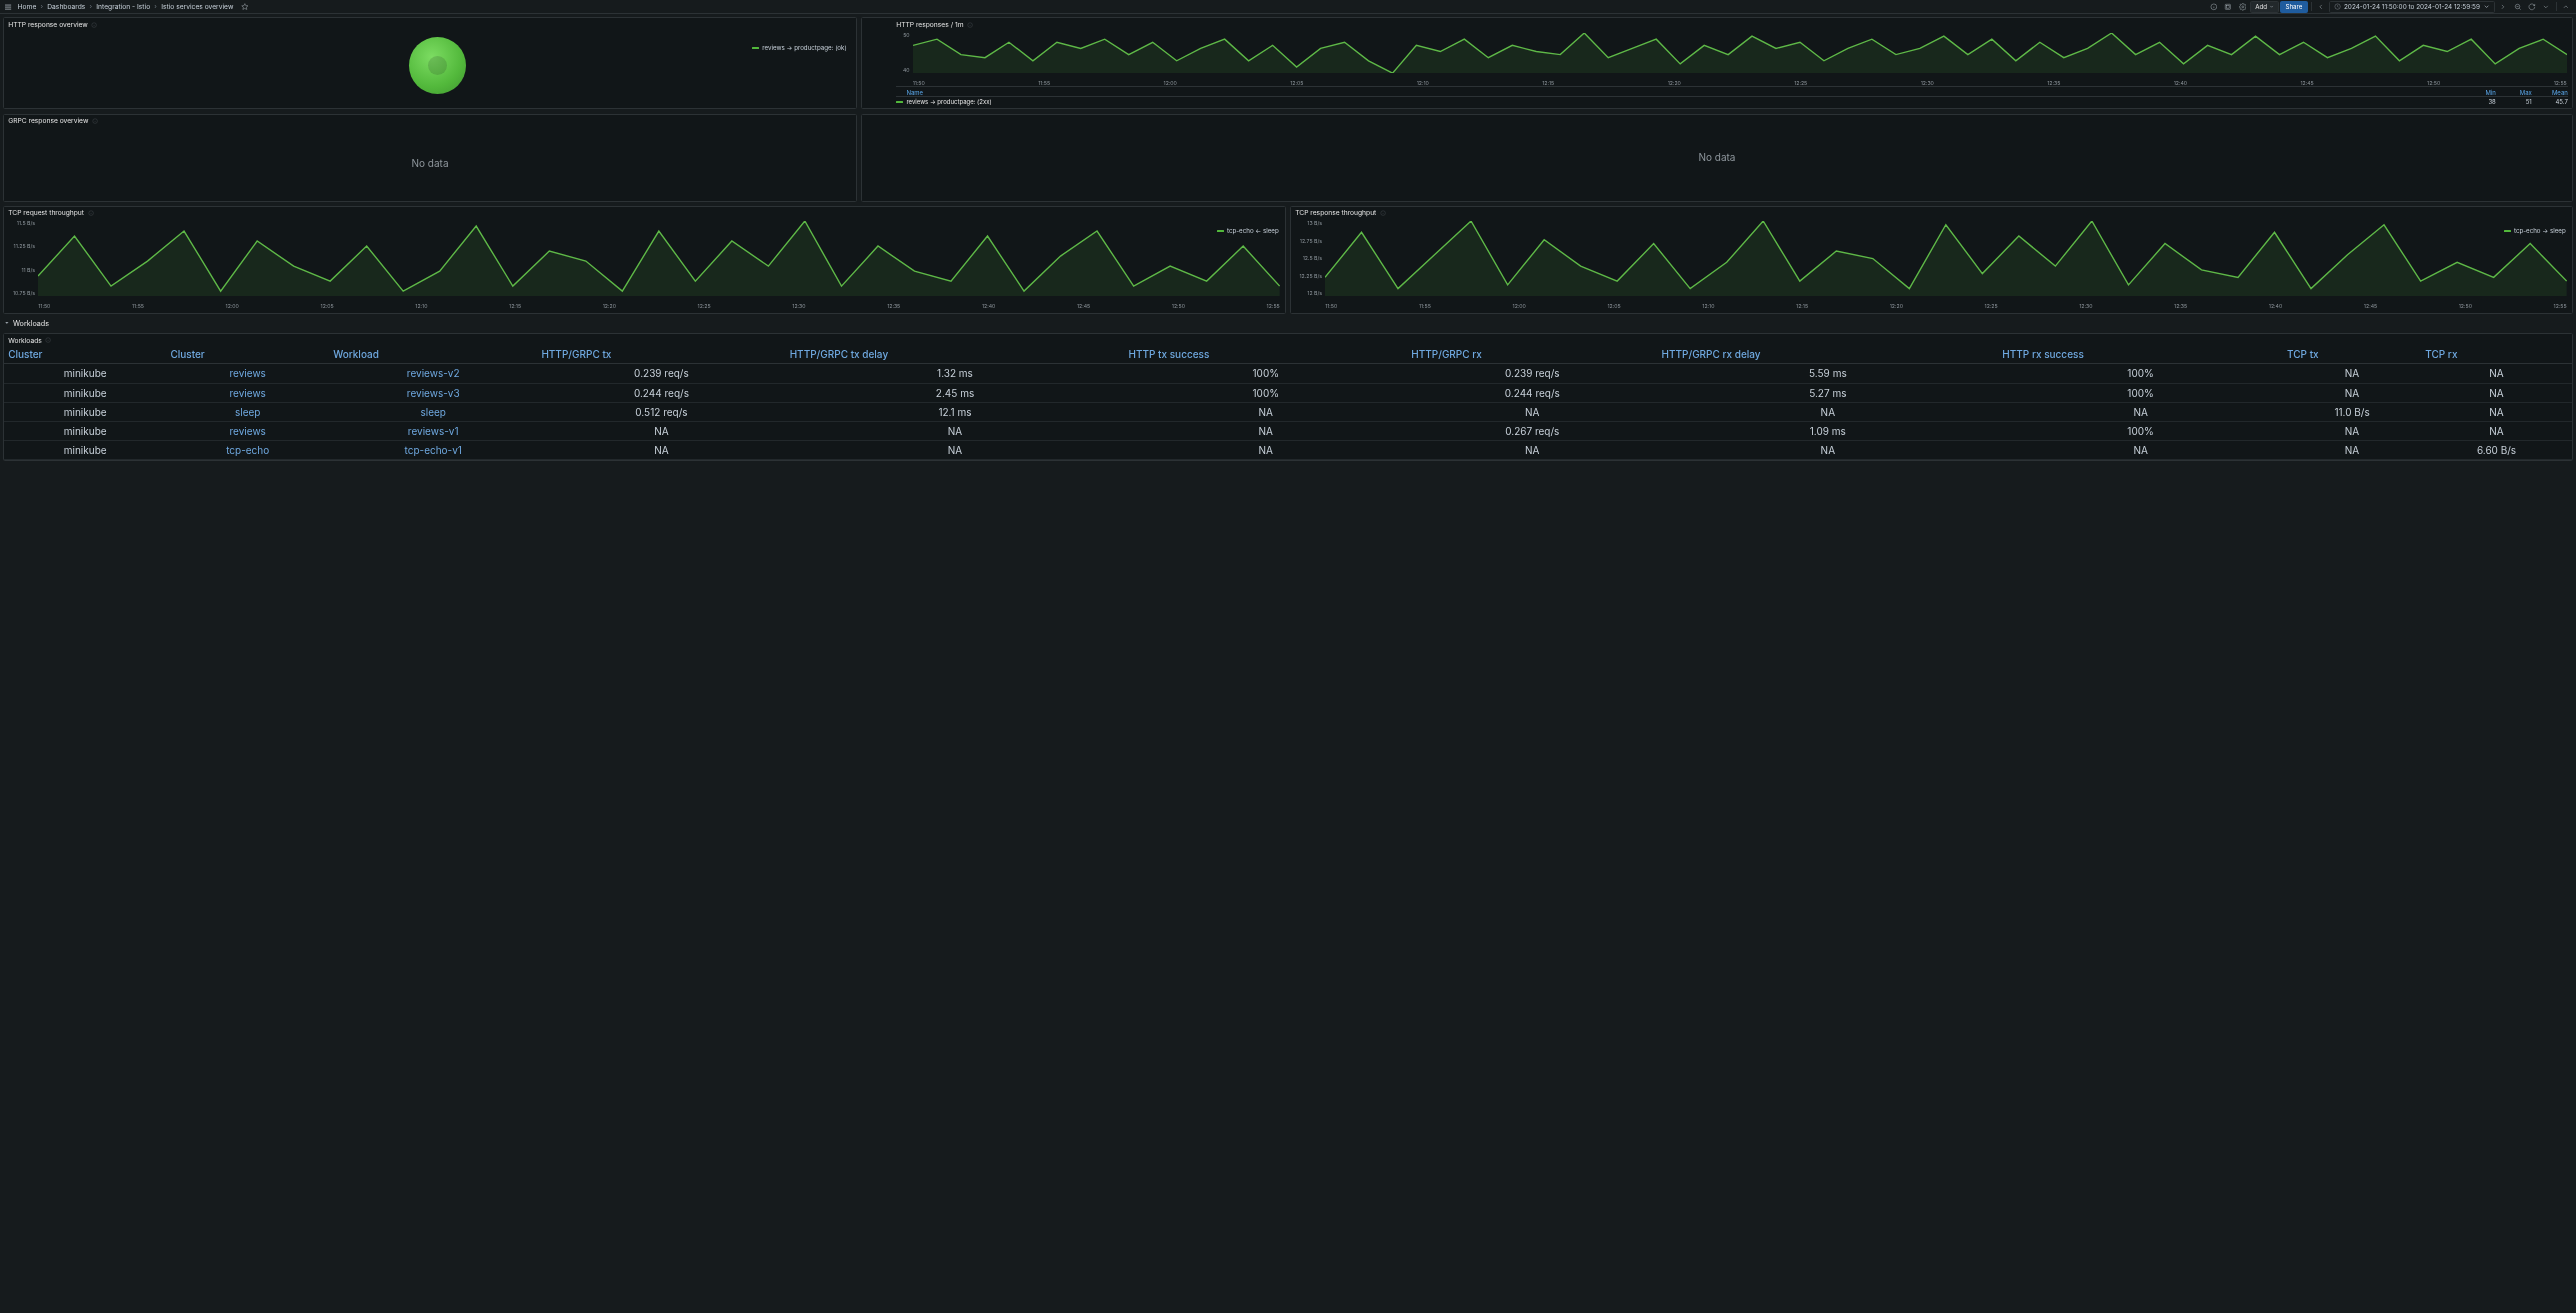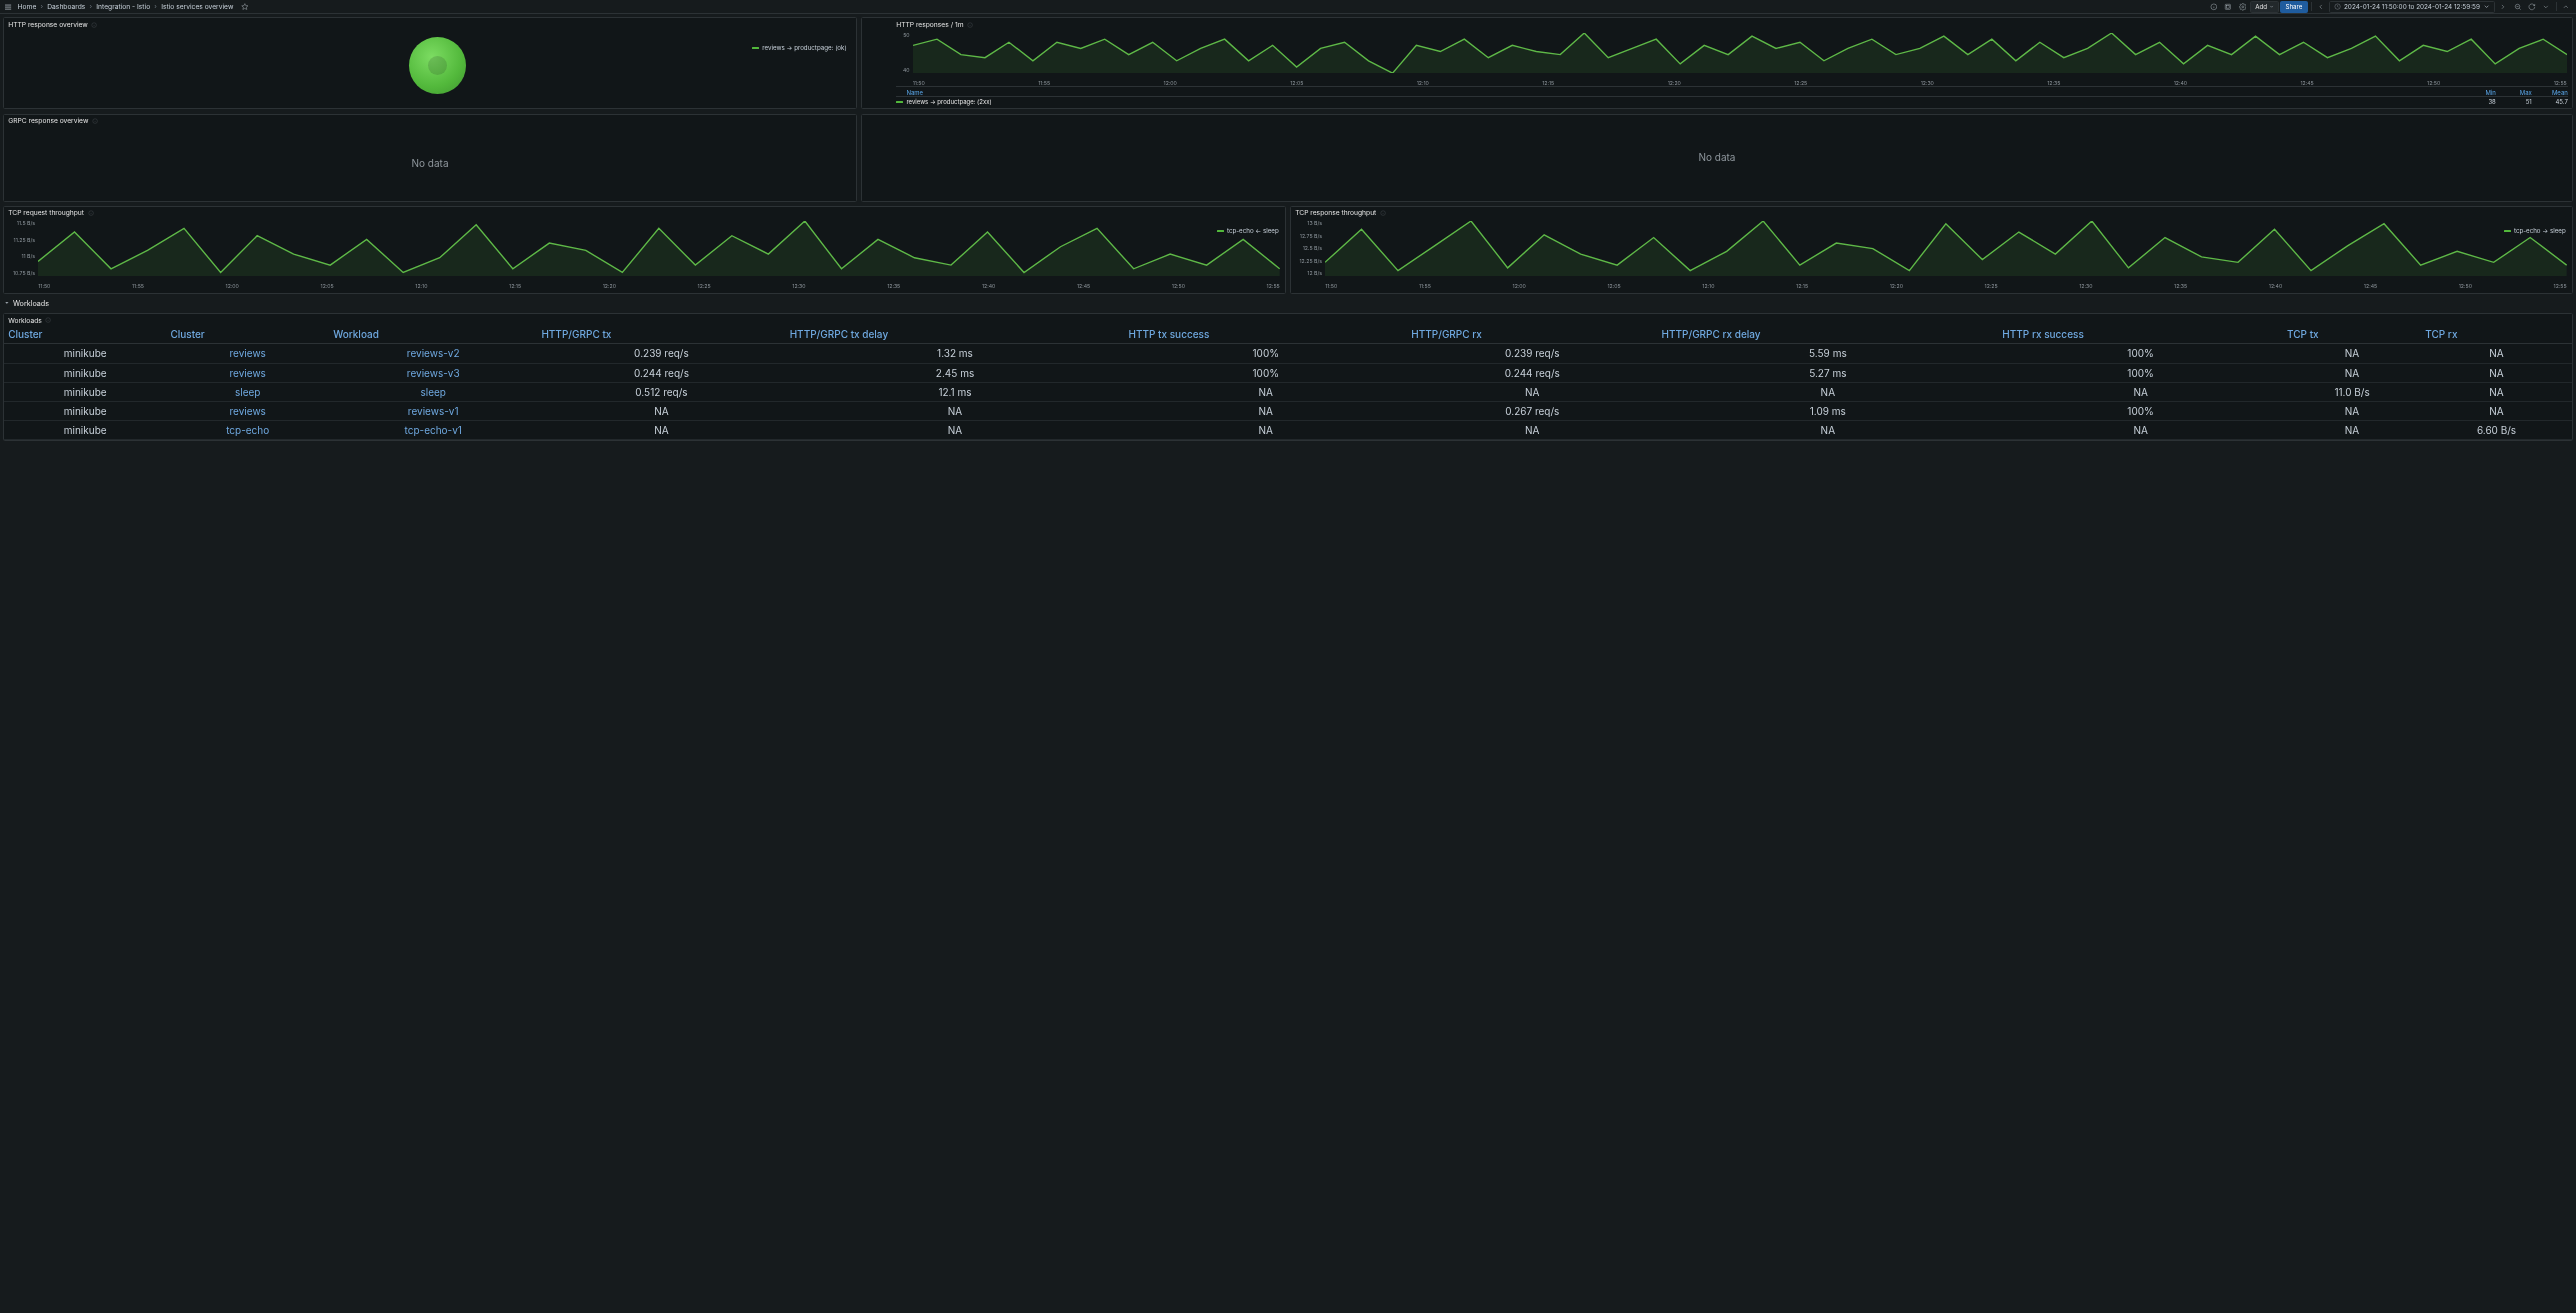--- a/index.html
+++ b/index.html
@@ -233,21 +233,21 @@
     display: flex; align-items: center; gap: 3.1px;
     font-size: 6.2px;
     color: #c7d0d9;
   }
 
   
   .row2 { grid-column: span 1; height: 88px; }
   .row2.wide { grid-column: span 2; }
 
   
-  .row3 { height: 88px; }
+  .row3 { height: 108px; }
   .row3-container {
     grid-column: 1 / -1;
     display: grid;
     grid-template-columns: 1fr 1fr;
     gap: 4.1px;
   }
 
   
   .section-row {
     grid-column: 1 / -1;

